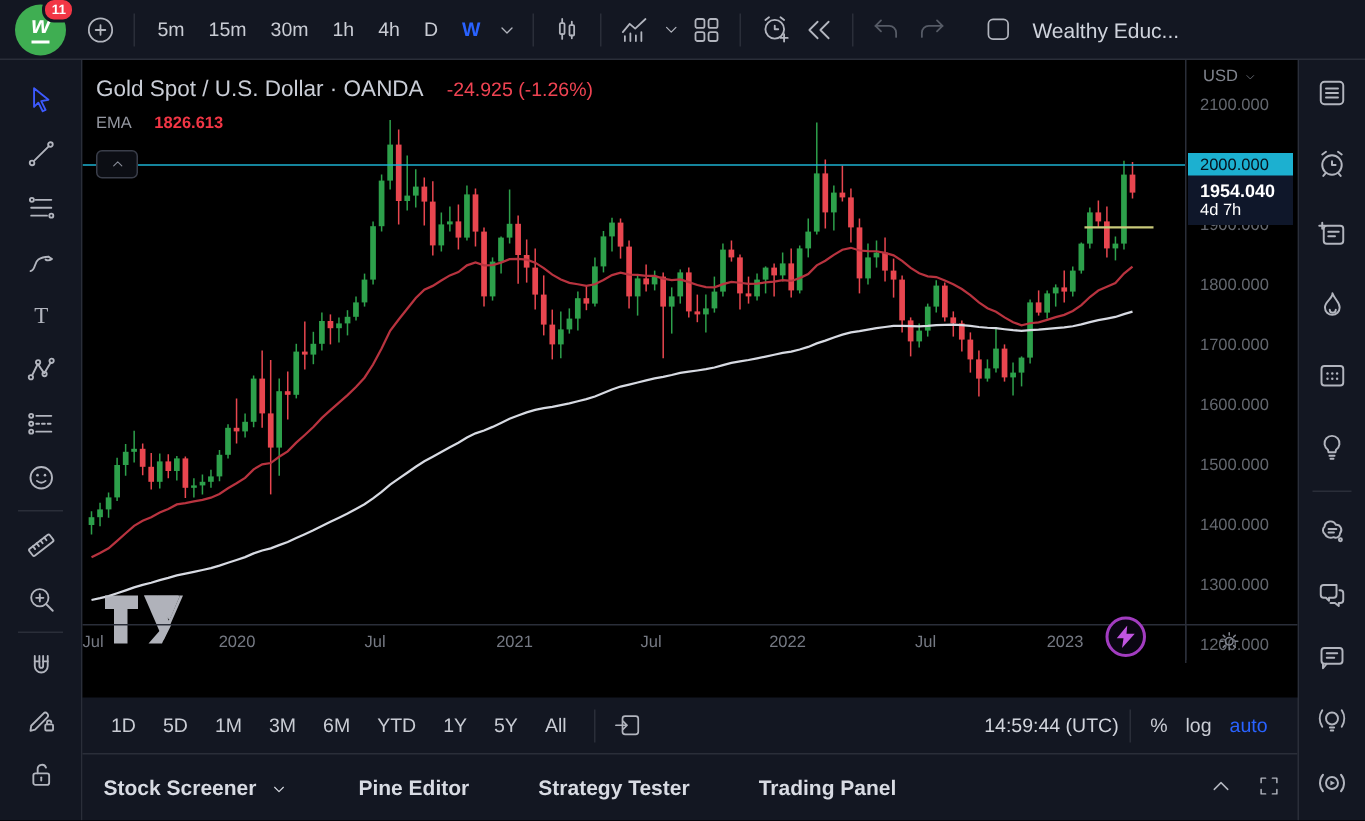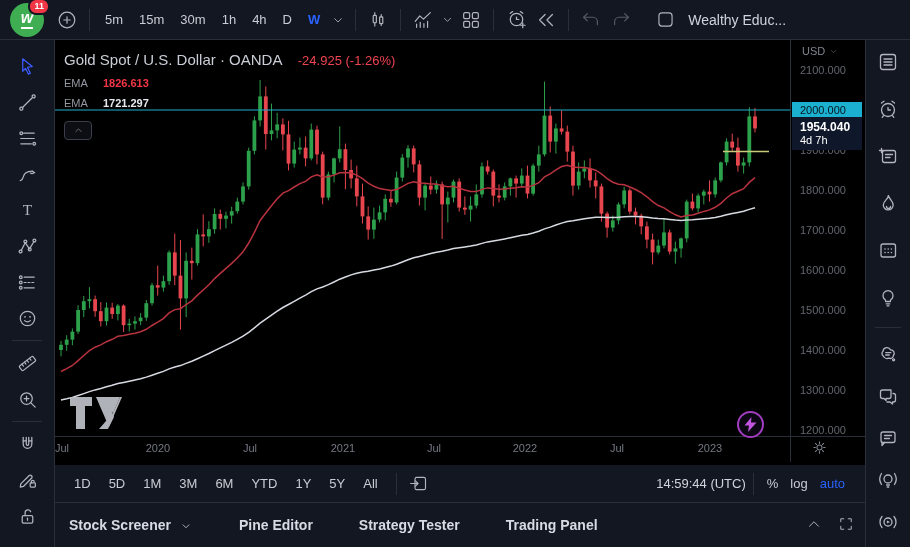--- a/index.html
+++ b/index.html
@@ -41,21 +41,21 @@
   
   .paxis{position:absolute;left:735px;top:0;width:75px;height:400px;border-left:1px solid #2a2e39;font-size:11px;color:#63676f;z-index:2;}
   .paxis-cur{position:absolute;top:5px;left:11px;color:#80848e;display:flex;align-items:center;gap:4px;cursor:pointer;}
   .ptick{position:absolute;left:9px;}
   .tag{position:absolute;left:1px;width:70px;z-index:4;}
   .cyan-tag{background:#1cb0d0;color:#07131d;height:17px;line-height:17px;padding-left:8px;font-size:11px;}
   .pink-tag{background:#0f172a;color:#fff;padding:3px 0 3px 8px;}
   .pink-price{font-size:12px;font-weight:700;line-height:14px;}
   .pink-cd{font-size:11px;line-height:13px;}
   
-  .taxis{position:absolute;left:0;top:396px;width:810px;height:25px;border-top:1px solid #2a2e39;font-size:11px;color:#757983;z-index:2;}
+  .taxis{position:absolute;left:0;top:376px;width:810px;height:25px;border-top:1px solid #2a2e39;font-size:11px;color:#757983;z-index:2;}
   .ttick{position:absolute;top:5px;width:44px;margin-left:-22px;text-align:center;}
   .taxis-vline{position:absolute;left:735px;top:0;width:1px;height:25px;background:#2a2e39;}
   .axis-gear{position:absolute;left:755px;top:1px;color:#80848e;cursor:pointer;}
   .watermark{position:absolute;left:13px;top:355px;z-index:1;opacity:.92;}
   .flash-btn{position:absolute;left:682px;top:371px;width:27px;height:27px;border:2px solid #a23cc0;border-radius:50%;color:#c155e0;display:flex;align-items:center;justify-content:center;cursor:pointer;z-index:3;background:#0a0612;}
   
   .btoolbar{height:37px;background:#131722;display:flex;align-items:center;padding:0 14px 0 12px;font-size:13px;}
   .range-btn{padding:3px 7px;border-radius:4px;color:#c9ccd4;cursor:pointer;margin-right:4px;}
   .clock{margin-left:auto;color:#d1d4dc;cursor:pointer;}
   .scale-btn{color:#c9ccd4;padding:3px 6px;cursor:pointer;}
@@ -522,24 +522,20 @@
           <div class="legend-title-row">
             <span>Gold Spot / U.S. Dollar</span>
             <span>·</span>
             <span>OANDA</span>
             <span class="legend-change">-24.925 (-1.26%)</span>
           </div>
           <div class="ema-row">
             <span class="ema-label">EMA</span>
             <span class="ema-val-fast">1826.613</span>
           </div>
-          <div class="ema-row">
-            <span class="ema-label">EMA</span>
-            <span class="ema-val-slow">1721.297</span>
-          </div>
           <div class="collapse-btn">
             <svg class="ic" width="13" height="13" viewBox="0 0 24 24">
                 <path d="M7 14l5-5 5 5"></path>
               </svg>
           </div>
         </div>
 
         <div class="watermark">
           <svg width="56" height="36" viewBox="0 0 56 36">
               <g fill="#bfc2ca">

